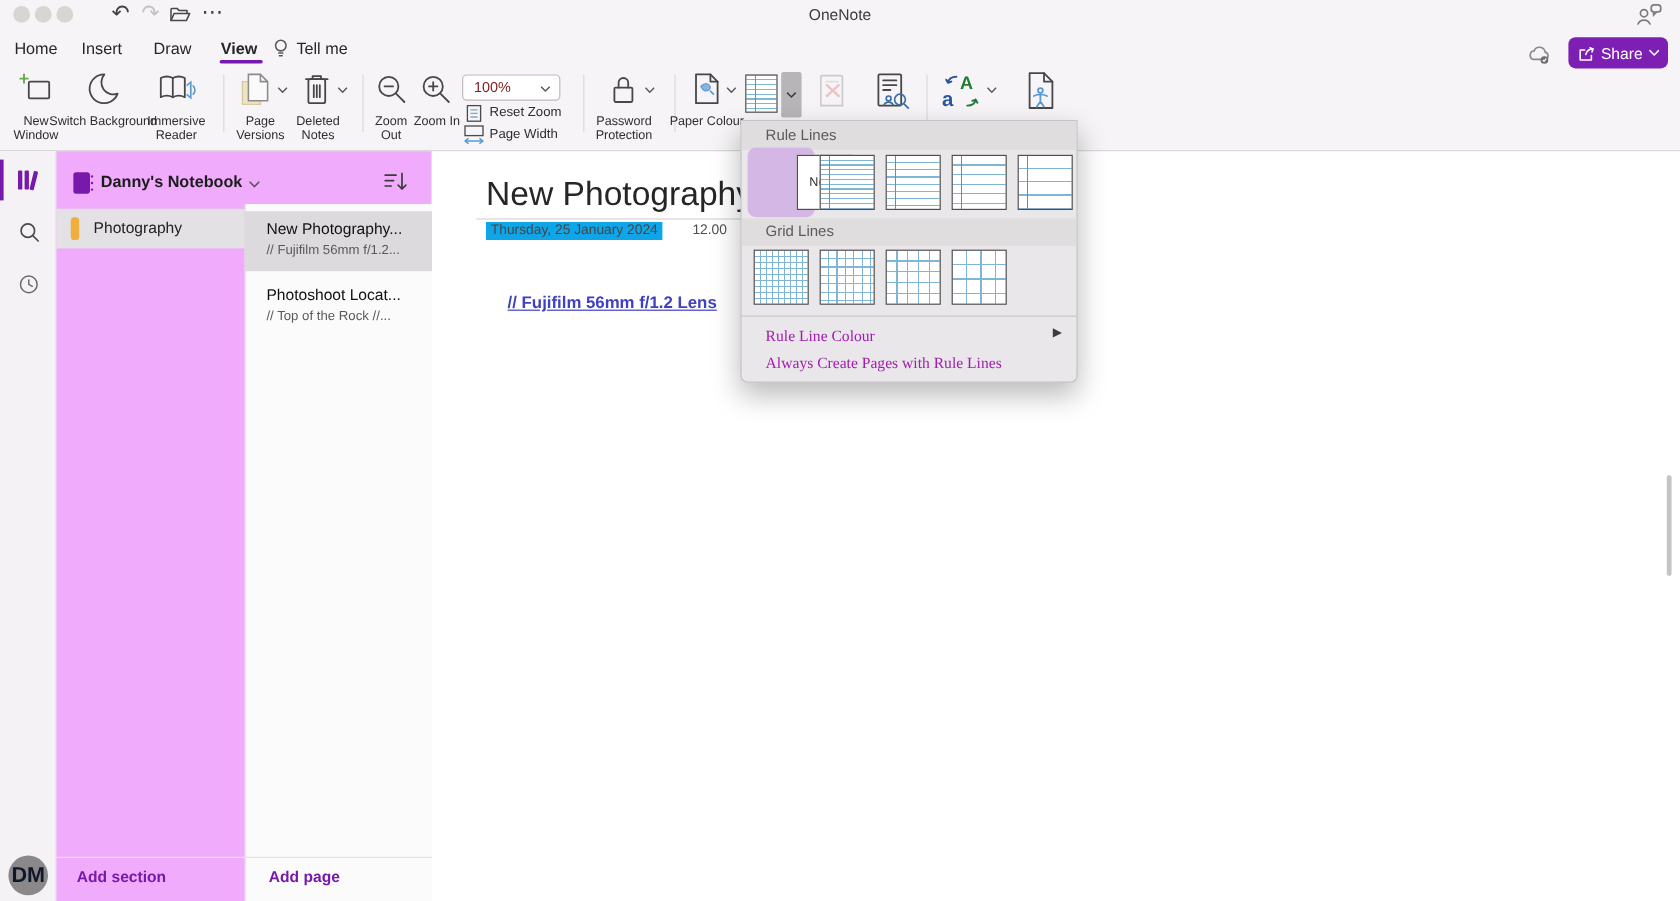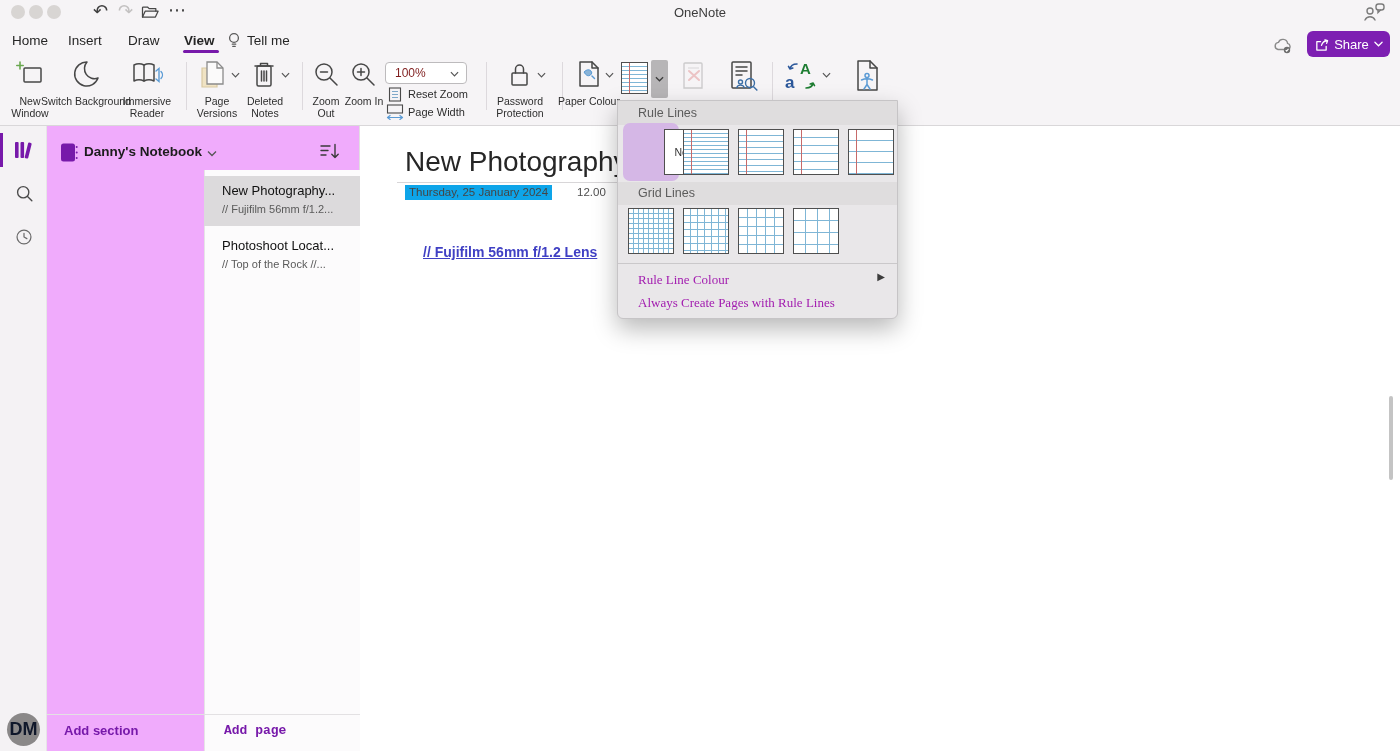--- a/index.html
+++ b/index.html
@@ -392,33 +392,37 @@
         </svg>
       </div>
     <div class="abs" style="left:271px;top:14px;">
       <svg width="22" height="22" viewBox="0 0 22 22">
           <g stroke="#3a3a3a" stroke-width="1.4" fill="none" stroke-linecap="round">
             <path d="M3 6 h9 M3 10.5 h7 M3 15 h5 M17 4.5 v13 M17 17.5 l-3.2-3.2 M17 17.5 l3.2-3.2"></path>
           </g>
         </svg>
     </div>
 
+    <div class="abs secrow">
+      <div class="abs secmark"></div>
+      <div class="abs sectext">Photography</div>
+    </div>
 
     <div class="abs pgrow" style="top:50px;background:#dcdadc;">
       <div class="abs pgtitle">New Photography...</div>
       <div class="abs pgsub">// Fujifilm 56mm f/1.2...</div>
     </div>
     <div class="abs pgrow" style="top:105px;">
       <div class="abs pgtitle">Photoshoot Locat...</div>
       <div class="abs pgsub">// Top of the Rock  //...</div>
     </div>
 
     <div class="abs botline"></div>
     <div class="abs addbtn" style="left:17px;top:597px;">Add section</div>
-    <div class="abs addbtn" style="left:177px;top:597px;font-family:Liberation Mono, monospace;">Add page</div>
+    <div class="abs addbtn" style="left:177px;top:597px;">Add page</div>
   </div>
 
   <div class="abs pagetitle">New Photography Eq</div>
   <div class="abs titleline"></div>
   <div class="abs datehl">Thursday, 25 January 2024</div>
   <div class="abs timetxt">12.00</div>
   <div class="abs pagelink">// Fujifilm 56mm f/1.2 Lens</div>
   <div class="abs scrollthumb"></div>
 
   <div class="abs rlmenu">

